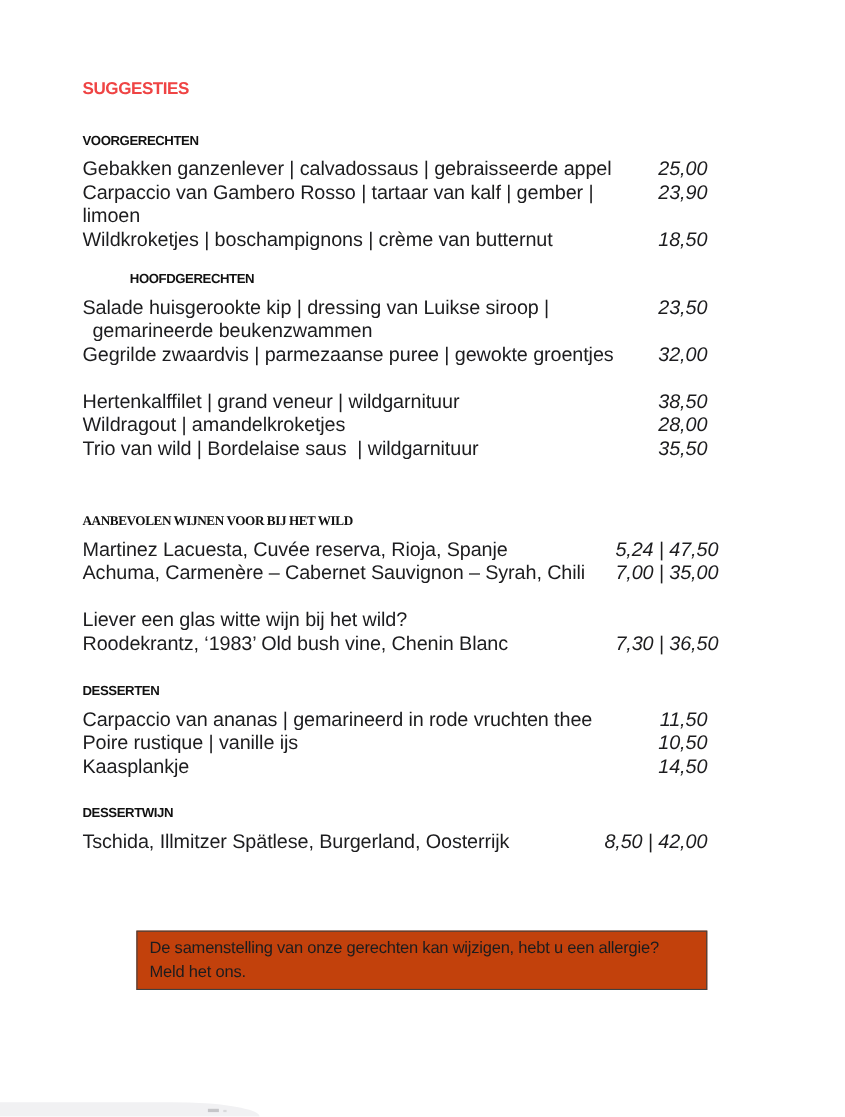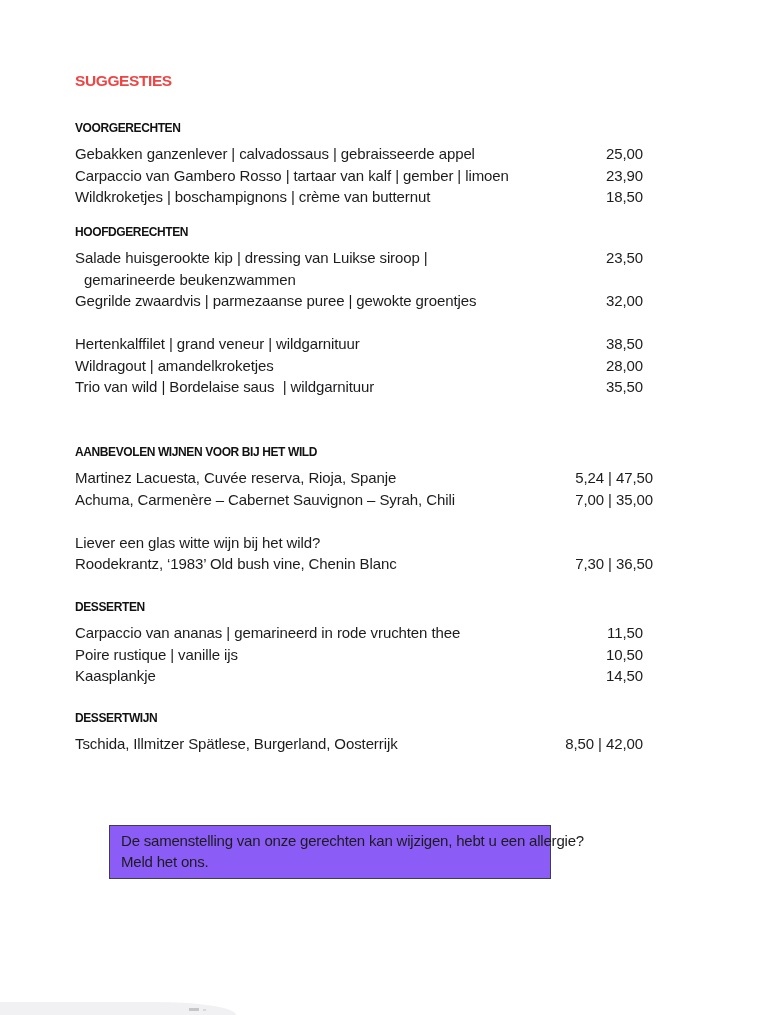--- a/index.html
+++ b/index.html
@@ -26,53 +26,54 @@
   .section { display: block; }
   .section-heading {
     font-size: 12px;
     font-weight: 700;
     letter-spacing: -0.4px;
     line-height: 21.5px;
     color: #111;
     margin-bottom: 4px;
   }
   .sec-0 .section-heading { margin-top: 26px; }
-  .sec-1 .section-heading { margin-top: 14px; }
-  .sec-2 .section-heading { margin-top: 44px; }
+  .sec-1 .section-heading { margin-top: 14px; margin-left: 43px; }
+  .sec-2 .section-heading { margin-top: 44px; font-family: Liberation Serif, serif; }
   .sec-3 .section-heading { margin-top: 22px; }
   .sec-4 .section-heading { margin-top: 21px; }
   .row {
     display: flex;
     align-items: baseline;
-    font-size: 15px;
+    font-size: 18px;
     line-height: 21.5px;
     letter-spacing: -0.1px;
   }
   .row .name {
     flex: 1 1 auto;
     white-space: pre-wrap;
     overflow: hidden;
   }
   .row .name.indent { padding-left: 9px; }
   .row .price {
     flex: 0 0 auto;
     text-align: right;
     white-space: pre;
     padding-left: 8px;
+    font-style: italic;
   }
   .row .price.pair-wide { margin-right: -10px; }
   .spacer { height: 21.5px; }
   .note-box {
     box-sizing: border-box;
     margin-top: 70px;
-    margin-left: 34px;
-    width: 442px;
+    margin-left: 49px;
+    width: 519px;
     border: 1px solid #404040;
     padding: 4px 11px 5px 11px;
-    background: #8b5cf6;
+    background: #c2410c;
   }
   .note-line {
     font-size: 15px;
     line-height: 21.5px;
     letter-spacing: -0.2px;
     white-space: nowrap;
   }
   .page-peek {
     position: absolute;
     left: 0; bottom: 0;

